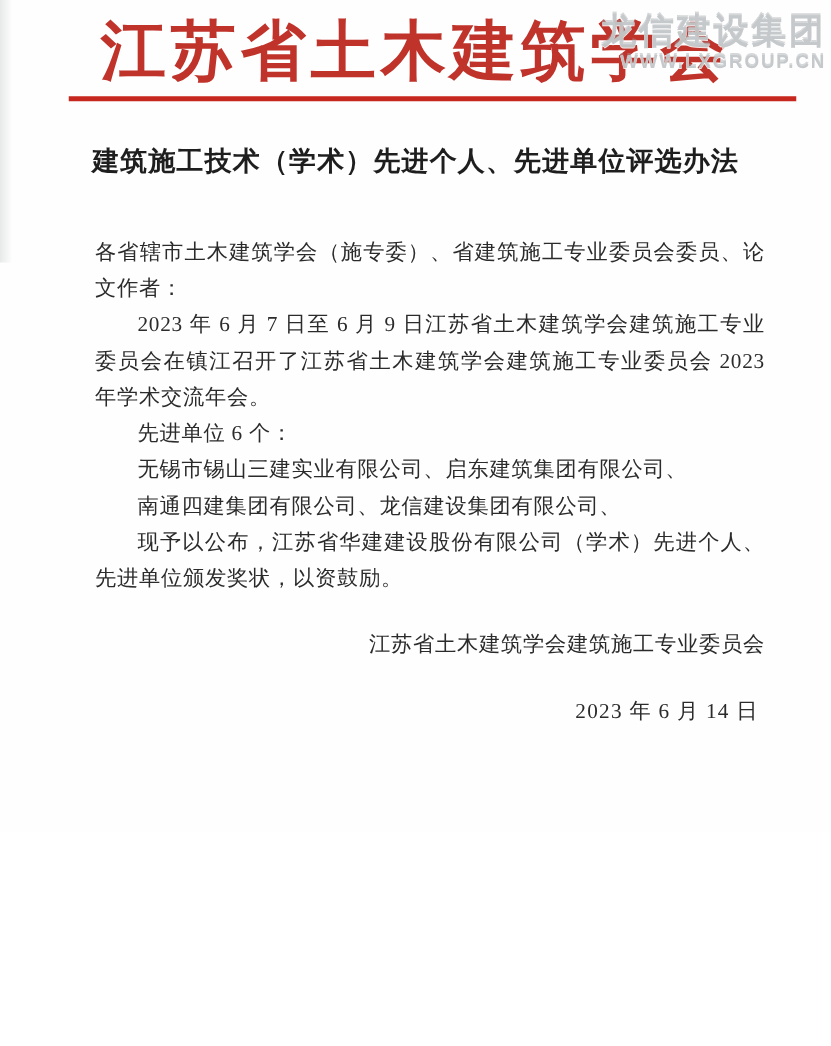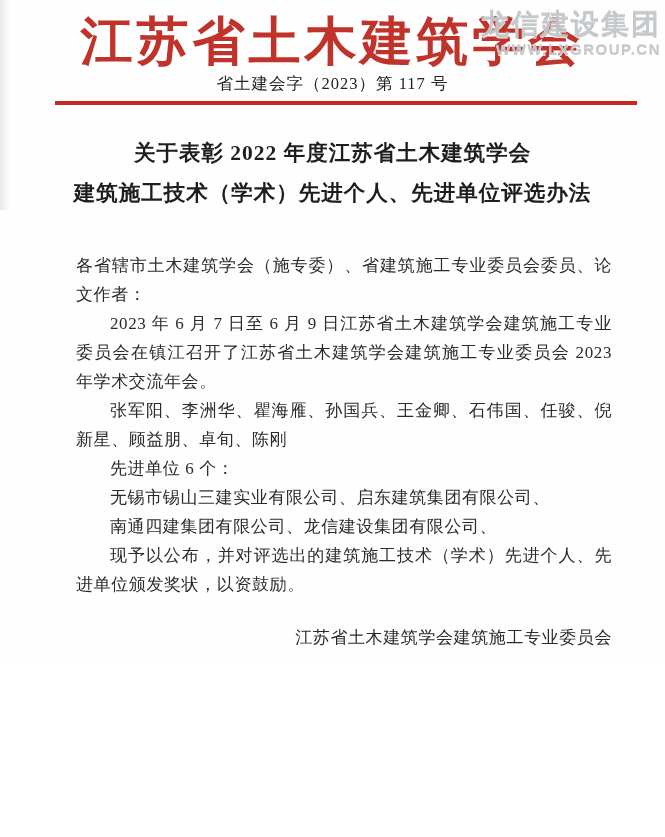--- a/index.html
+++ b/index.html
@@ -108,37 +108,34 @@
 
   <div class="scan-shade-left"></div>
 
   <div class="org-title">江苏省土木建筑学会</div>
 
   <div class="watermark">
     <div class="wm-name">龙信建设集团</div>
     <div class="wm-url">WWW.LXGROUP.CN</div>
   </div>
 
-  <div class="doc-number">省土建会字（2023）第 117 号</div>
 
   <div class="red-line"></div>
 
   <div class="notice-title">
-    <div>关于表彰 2022 年度江苏省土木建筑学会</div>
     <div>建筑施工技术（学术）先进个人、先进单位评选办法</div>
   </div>
 
   <div class="body-text">
     <p>各省辖市土木建筑学会（施专委）、省建筑施工专业委员会委员、论文作者：</p>
     <p class="indent">2023 年 6 月 7 日至 6 月 9 日江苏省土木建筑学会建筑施工专业委员会在镇江召开了江苏省土木建筑学会建筑施工专业委员会 2023 年学术交流年会。</p>
-    <p class="indent">张军阳、李洲华、瞿海雁、孙国兵、王金卿、石伟国、任骏、倪新星、顾益朋、卓旬、陈刚</p>
     <p class="indent">先进单位 6 个：</p>
     <p class="indent">无锡市锡山三建实业有限公司、启东建筑集团有限公司、</p>
     <p class="indent">南通四建集团有限公司、龙信建设集团有限公司、</p>
-    <p class="indent">现予以公布，并对评选出的建筑施工技术（学术）先进个人、先进单位颁发奖状，以资鼓励。</p>
+    <p class="indent">现予以公布，江苏省华建建设股份有限公司（学术）先进个人、先进单位颁发奖状，以资鼓励。</p>
   </div>
 
   <div class="sign-block">
     <div class="sign-org">江苏省土木建筑学会建筑施工专业委员会</div>
     <div class="sign-date">2023 年 6 月 14 日</div>
   </div>
 
   <svg class="seal" viewBox="0 0 165 165" xmlns="http://www.w3.org/2000/svg">
     <circle cx="82" cy="82" r="72" fill="none" stroke="var(--seal-red)" stroke-width="5"></circle>
     <polygon fill="var(--seal-red)" points="82,57 88.5,75.1 107.7,75.7 92.5,87.4 97.9,105.8 82,95 66.1,105.8 71.5,87.4 56.3,75.7 75.5,75.1"></polygon>

